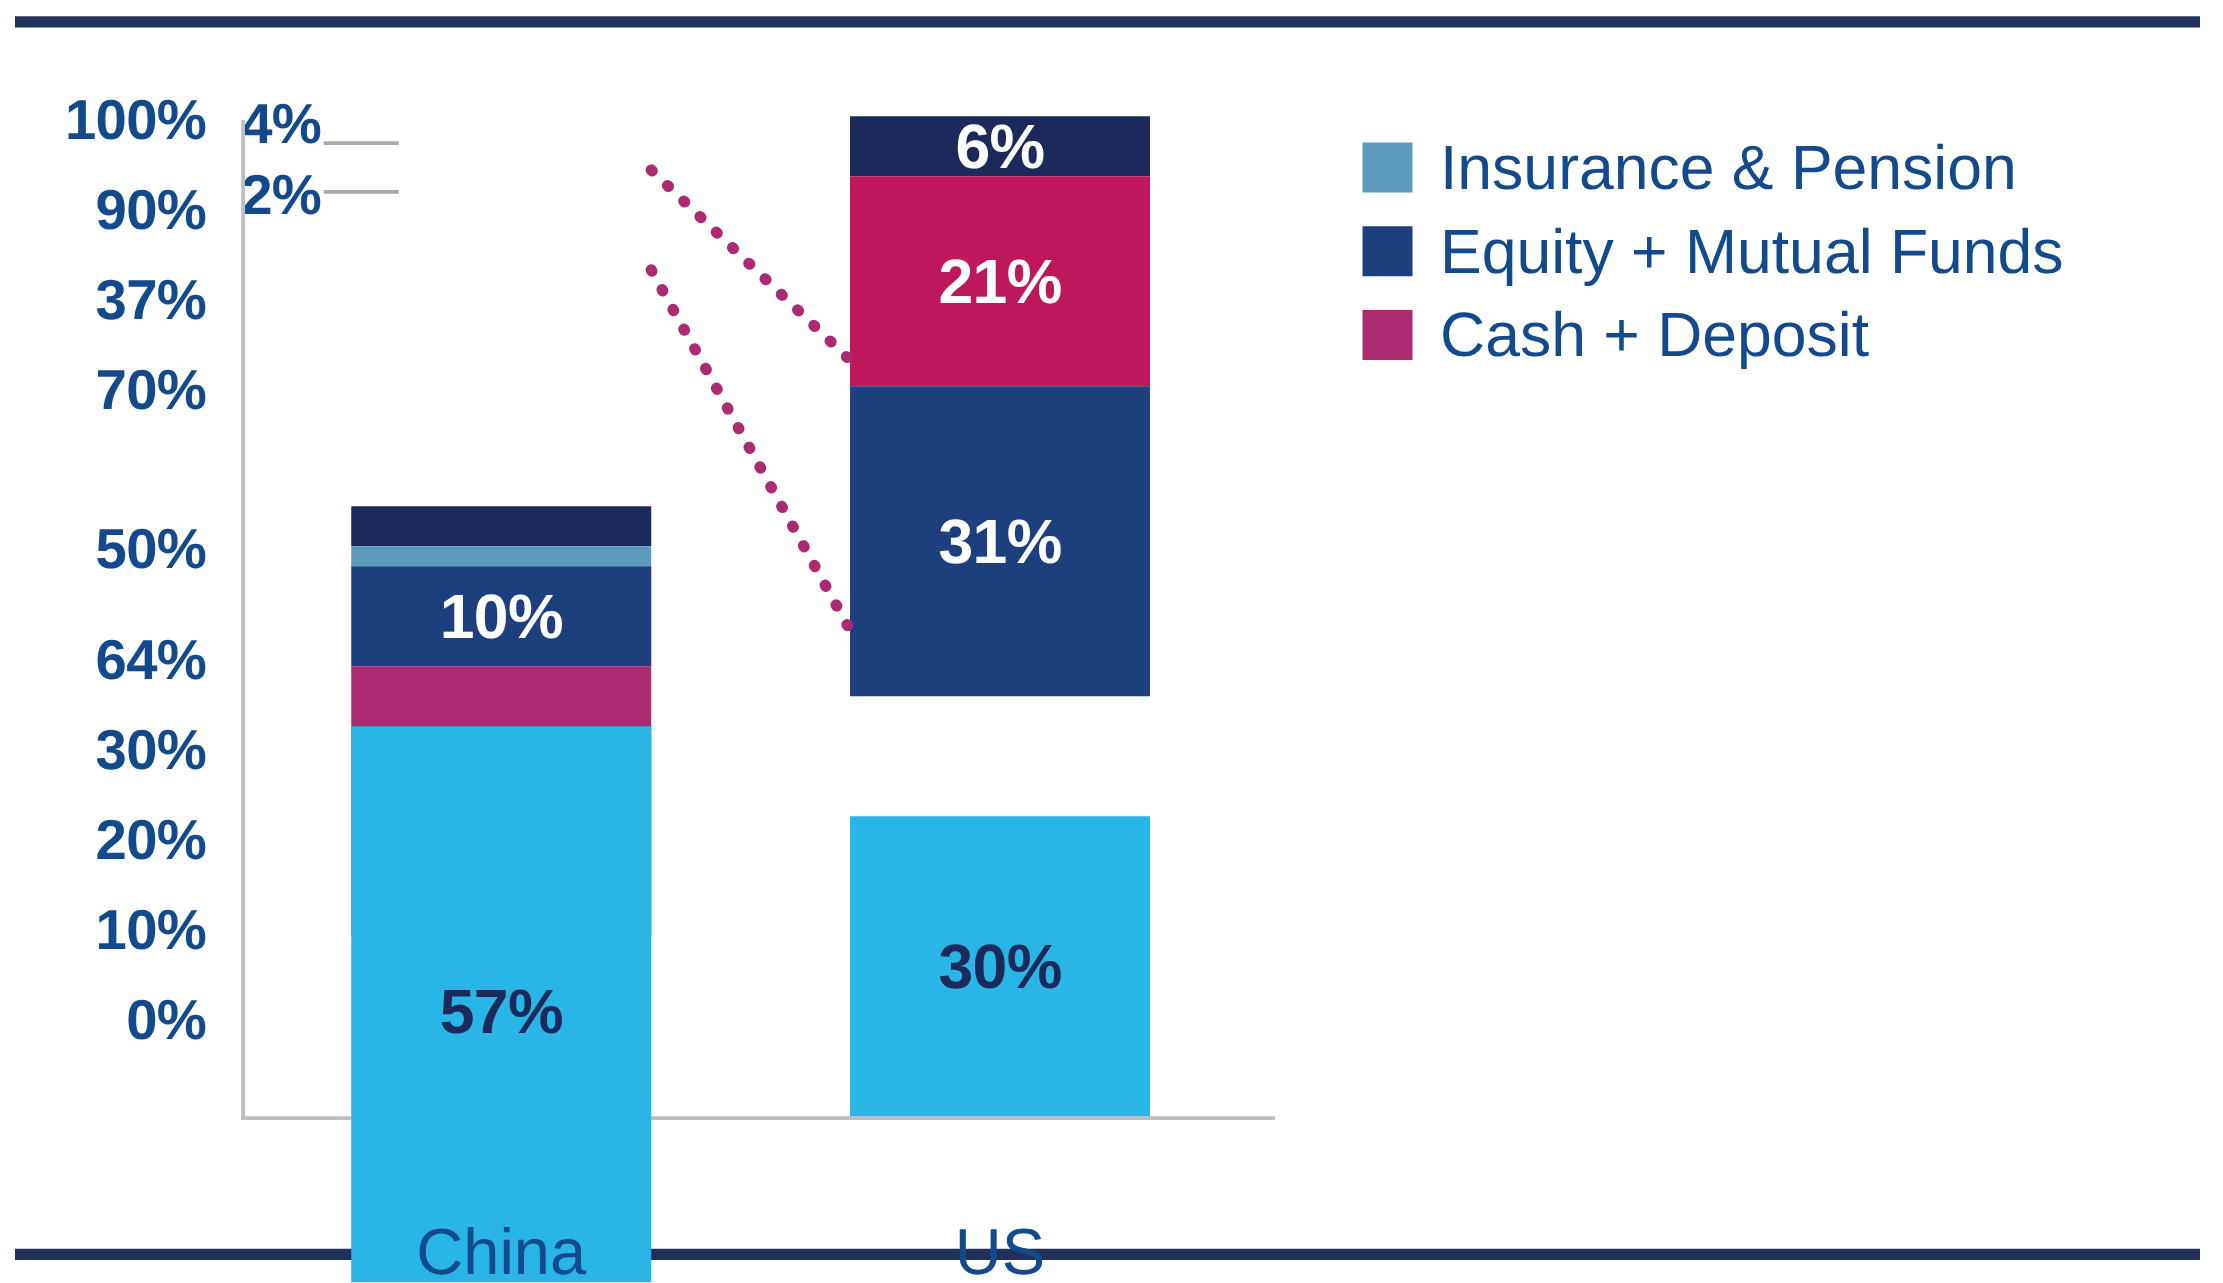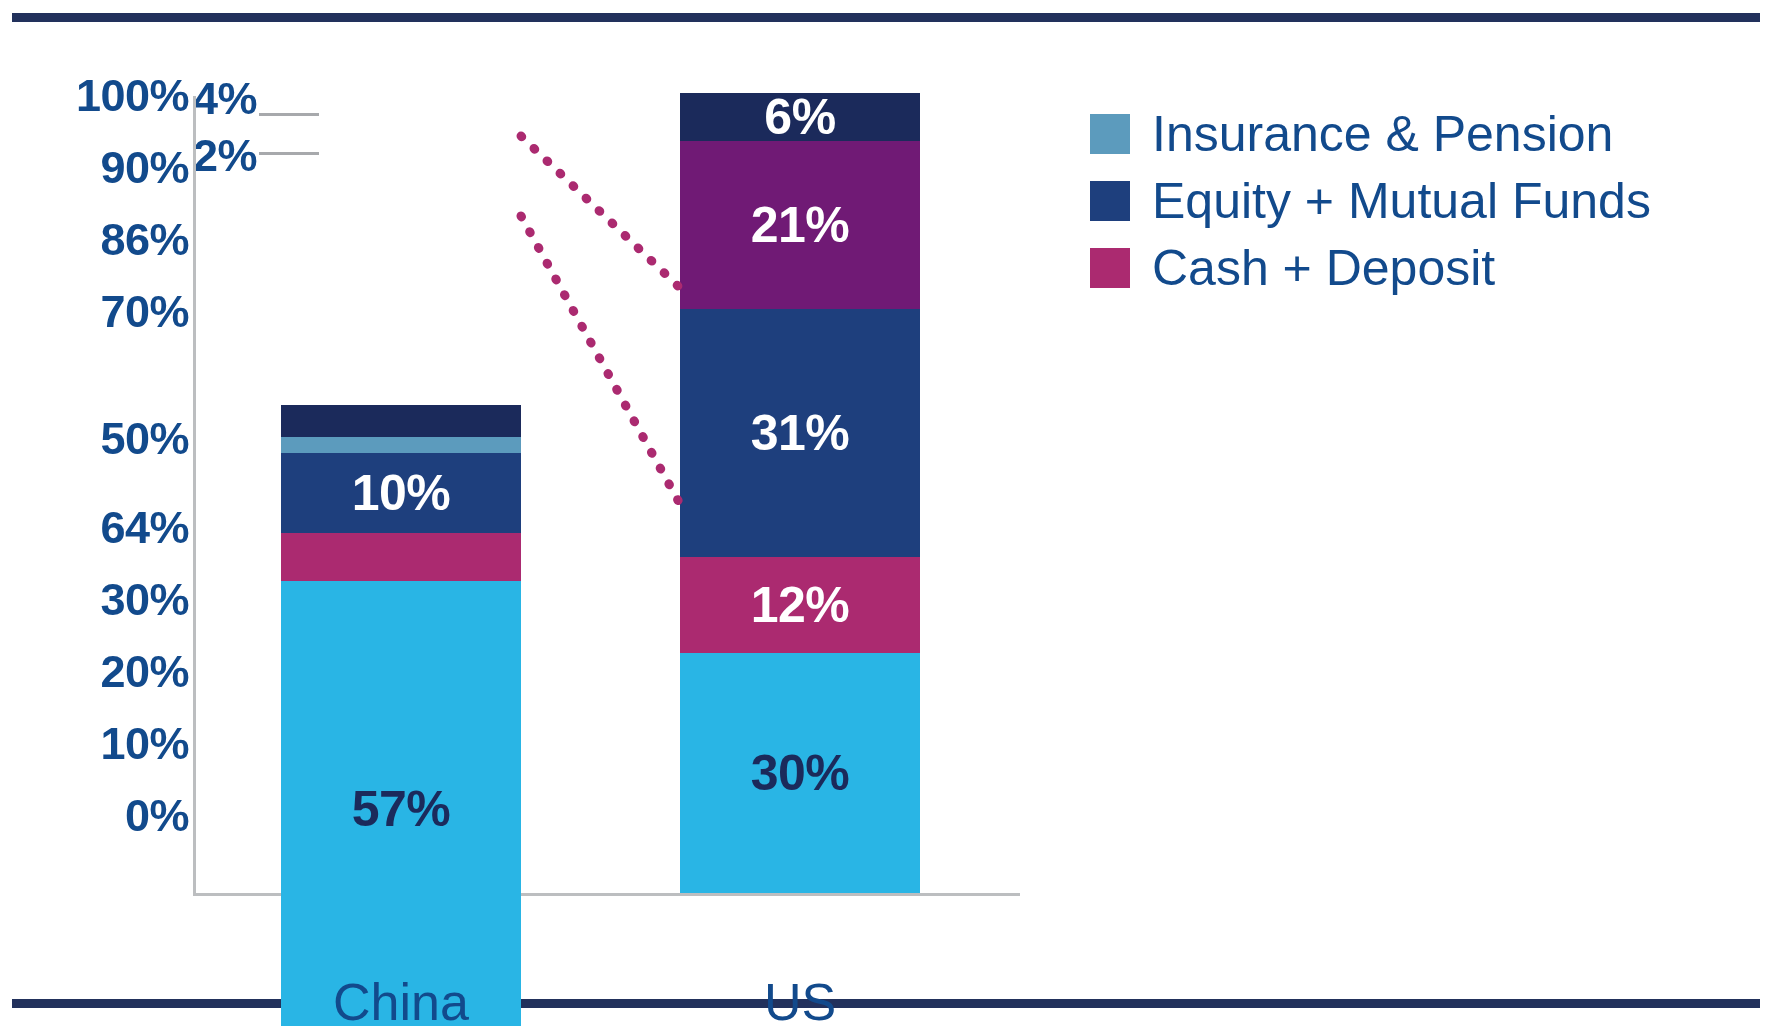--- a/index.html
+++ b/index.html
@@ -70,21 +70,20 @@
     position: absolute;
     left: 0px;
     top: 0px;
     width: 178px;
     height: 1026px;
   }
   #yticks .ytick {
     right: auto;
     left: 0;
     width: 165px;
-    padding-left: 24px;
   }
 
   
   .bar {
     position: absolute;
     bottom: 3px;
   }
   .seg {
     position: absolute;
     left: 0;
@@ -174,21 +173,21 @@
 <body>
 
 <div id="page">
 
   <div class="rule top"></div>
   <div class="rule bottom"></div>
 
   <div id="yticks">
     <div class="ytick" style="top:73px">100%</div>
     <div class="ytick" style="top:145px">90%</div>
-    <div class="ytick" style="top:217px">86%</div>
+    <div class="ytick" style="top:217px">37%</div>
     <div class="ytick" style="top:289px">70%</div>
     <div class="ytick" style="top:416px">50%</div>
     <div class="ytick" style="top:505px">64%</div>
     <div class="ytick" style="top:577px">30%</div>
     <div class="ytick" style="top:649px">20%</div>
     <div class="ytick" style="top:721px">10%</div>
     <div class="ytick" style="top:793px">0%</div>
   </div>
 
   <div class="callout" style="left:185px; top:76px; width:72px;">4%</div>
@@ -215,28 +214,25 @@
       </div>
       <div class="seg" style="bottom:-144px; height:456px; background:#29b5e5;">
         <span class="val dark">57%</span>
       </div>
     </div>
 
     <div class="bar" style="left:487px; width:240px; height:800px;">
       <div class="seg" style="bottom:752px; height:48px; background:#1b2a5b;">
         <span class="val">6%</span>
       </div>
-      <div class="seg" style="bottom:584px; height:168px; background:#701a75;">
+      <div class="seg" style="bottom:584px; height:168px; background:#be185d;">
         <span class="val">21%</span>
       </div>
       <div class="seg" style="bottom:336px; height:248px; background:#1e3f7d;margin-top:40px;">
         <span class="val">31%</span>
-      </div>
-      <div class="seg" style="bottom:240px; height:96px; background:#ab2a70;">
-        <span class="val">12%</span>
       </div>
       <div class="seg" style="bottom:0px; height:240px; background:#29b5e5;">
         <span class="val dark">30%</span>
       </div>
     </div>
 
     <div class="catlabel" style="left:88px; width:240px;">China</div>
     <div class="catlabel" style="left:487px; width:240px;">US</div>
   </div>
 

